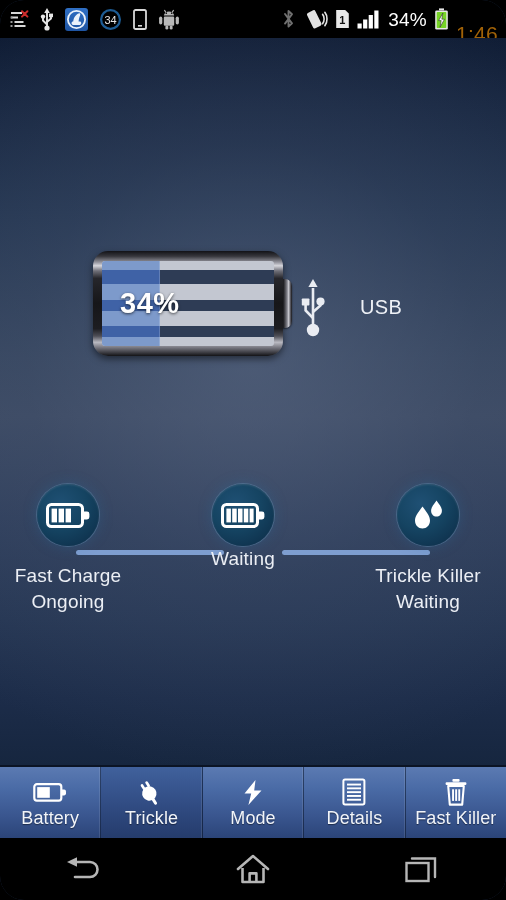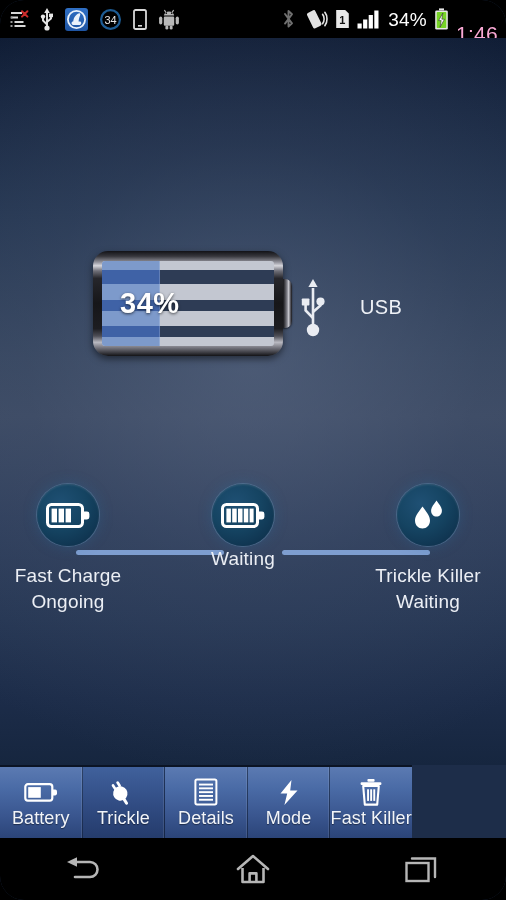--- a/index.html
+++ b/index.html
@@ -15,21 +15,21 @@
   #statusbar {
     position:absolute; top:0; left:0; width:506px; height:38px;
     background:#000; display:flex; align-items:center;
     padding:0 8px 0 10px;
   }
   .sb-left { display:flex; align-items:center; gap:11px; flex:0 0 auto; }
   .sb-spacer { flex:1 1 auto; }
   .sb-right { display:flex; align-items:center; gap:7px; flex:0 0 auto; }
   .sb-ic { display:block; }
   .sb-text { color:#fff; font-size:19px; letter-spacing:0.2px; line-height:1; }
-  .sb-clock { color:#f9a8d4; font-size:21px; line-height:1; letter-spacing:0.3px;margin-top:28px; }
+  .sb-clock { color:#a16207; font-size:21px; line-height:1; letter-spacing:0.3px;margin-top:28px; }
 
   
   #appbody {
     position:absolute; top:38px; left:0; width:506px; height:727px;
     background:
       radial-gradient(118% 78% at 50% 44%, rgba(92,106,134,0.55) 0%, rgba(70,84,112,0.30) 38%, rgba(30,45,72,0) 74%),
       linear-gradient(180deg,
         #0e1b33 0%,
         #16253f 9%,
         #22344f 24%,
@@ -119,21 +119,21 @@
     box-shadow:0 0 0 1px rgba(120,165,200,.30), 0 0 14px rgba(40,110,160,.35), inset 0 1px 2px rgba(255,255,255,.10);
     position:relative;
   }
   .stage-name {
     margin-top:17px; color:#eceff5; font-size:19px; line-height:26px; letter-spacing:.2px;
   }
   .stage-state { color:#eceff5; font-size:19px; line-height:26px; letter-spacing:.2px; }
 
   
   #tabbar {
-    position:absolute; left:0; top:765px; width:412px; height:73px;
+    position:absolute; left:0; top:765px; width:506px; height:73px;
     display:flex;
     background:linear-gradient(180deg,#5b7ab2 0%,#4a6ba6 30%,#39558e 70%,#2b4478 100%);
     border-top:2px solid #0b1424;
   }
   .tab {
     flex:1 1 0; display:flex; flex-direction:column;
     align-items:center; justify-content:center; gap:3px;
     border-right:1px solid rgba(10,20,40,.55);
     box-shadow:inset -1px 0 0 rgba(255,255,255,.10);
     padding-top:3px;
@@ -350,41 +350,41 @@
             <rect x="14.6" y="1.0" width="2.7" height="6.4" rx="1.3" fill="#fff"></rect>
             <rect x="11.1" y="18.6" width="3.0" height="7.4" rx="1.4" fill="#fff"></rect>
           </g>
         </svg>
       </span>
       <span class="tab-label">Trickle</span>
     </div>
 
     <div class="tab">
       <span class="tab-icon">
+        <svg width="24" height="27" viewBox="0 0 24 27">
+          <path d="M14.5 1 L3.5 14.4 L10.2 14.4 L7.4 26 L20.5 11.4 L13.2 11.4 Z" fill="#fff"></path>
+        </svg>
+      </span>
+      <span class="tab-label">Mode</span>
+    </div>
+
+    <div class="tab">
+      <span class="tab-icon">
         <svg width="24" height="28" viewBox="0 0 24 28">
           <rect x="1.4" y="1.4" width="21" height="25" rx="1.6" fill="none" stroke="#fff" stroke-width="2"></rect>
           <g fill="#fff">
             <rect x="5" y="5.6" width="14" height="1.9"></rect>
             <rect x="5" y="9.4" width="14" height="1.9"></rect>
             <rect x="5" y="13.2" width="14" height="1.9"></rect>
             <rect x="5" y="17.0" width="14" height="1.9"></rect>
             <rect x="5" y="20.8" width="14" height="1.9"></rect>
           </g>
         </svg>
       </span>
       <span class="tab-label">Details</span>
-    </div>
-
-    <div class="tab">
-      <span class="tab-icon">
-        <svg width="24" height="27" viewBox="0 0 24 27">
-          <path d="M14.5 1 L3.5 14.4 L10.2 14.4 L7.4 26 L20.5 11.4 L13.2 11.4 Z" fill="#fff"></path>
-        </svg>
-      </span>
-      <span class="tab-label">Mode</span>
     </div>
 
     <div class="tab">
       <span class="tab-icon">
         <svg width="26" height="28" viewBox="0 0 26 28">
           <rect x="2.6" y="4.3" width="20.8" height="2.7" rx="1" fill="#fff"></rect>
           <rect x="9.4" y="1.0" width="7.2" height="2.7" rx="1" fill="#fff"></rect>
           <path d="M5.2 8 H20.8 L19.2 26.6 H6.8 Z" fill="none" stroke="#fff" stroke-width="2.1" stroke-linejoin="round"></path>
           <g fill="#fff">
             <rect x="9.1" y="11.3" width="1.9" height="11.6"></rect>

